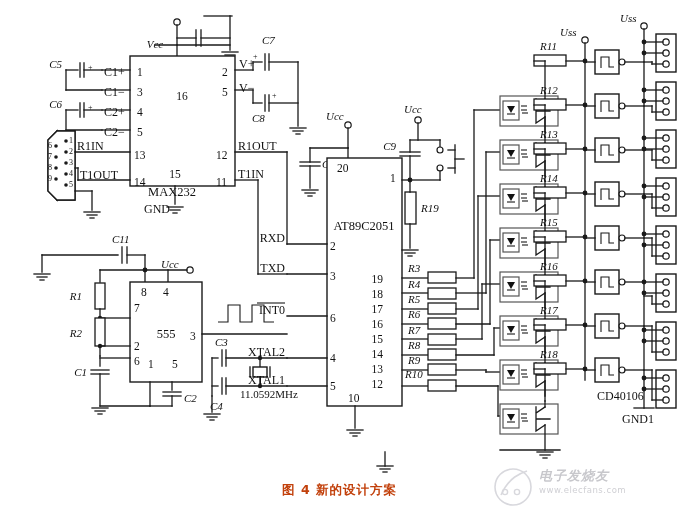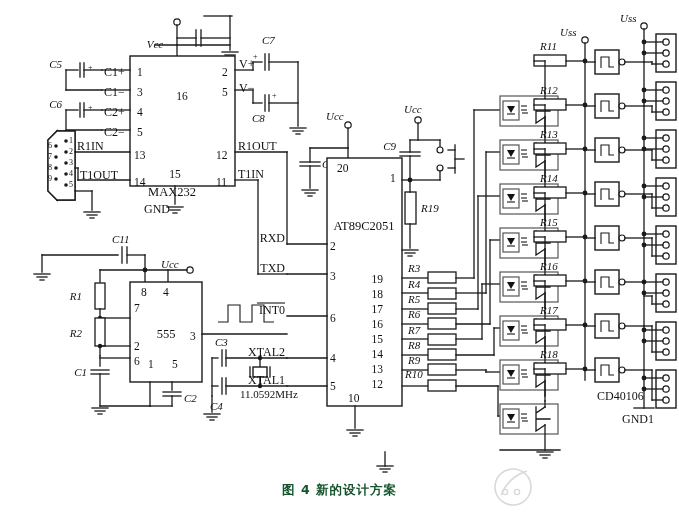--- a/index.html
+++ b/index.html
@@ -18,21 +18,21 @@
   .dot{fill:#1a1a1a;}
   .opencirc{fill:#ffffff;stroke:#1a1a1a;stroke-width:1.2;}
   .txt{font-family:"Liberation Serif", serif;fill:#111;font-size:11px;}
   .txt-ic{font-family:"Liberation Serif", serif;fill:#111;font-size:12.5px;}
   .txt-pin{font-family:"Liberation Serif", serif;fill:#111;font-size:11.5px;}
   .txt-sig{font-family:"Liberation Serif", serif;fill:#111;font-size:12px;}
   .txt-sm{font-family:"Liberation Serif", serif;fill:#111;font-size:8px;}
   .txt-ital{font-family:"Liberation Serif", serif;fill:#111;font-size:11px;font-style:italic;}
   .caption{
     position:absolute;left:0;top:482px;width:679px;text-align:center;
-    font-family:"DejaVu Sans", sans-serif;font-size:12.5px;font-weight:bold;color:#14532d;
+    font-family:"DejaVu Sans", sans-serif;font-size:12.5px;font-weight:bold;color:#c2410c;
     letter-spacing:1px;
   }
   .watermark{
     position:absolute;right:8px;bottom:6px;width:180px;height:46px;opacity:.55;
     pointer-events:none;
   }
   .wm-text{
     font-family:"DejaVu Sans", sans-serif;font-size:13px;color:#9a9aa2;font-style:italic;
     font-weight:bold;letter-spacing:1px;
   }
@@ -843,15 +843,19 @@
   <span>图 4    新的设计方案</span>
 </div>
 
 <div class="watermark">
   <svg width="180" height="46" viewBox="0 0 180 46">
     <circle cx="22" cy="22" r="18" fill="none" stroke="#b9b9c2" stroke-width="1.6"></circle>
     <path d="M 10,30 C 18,12 30,8 36,6" fill="none" stroke="#b9b9c2" stroke-width="1.6"></path>
     <circle cx="14" cy="27" r="2.6" fill="none" stroke="#b9b9c2" stroke-width="1.4"></circle>
     <circle cx="26" cy="27" r="2.6" fill="none" stroke="#b9b9c2" stroke-width="1.4"></circle>
   </svg>
+  <div style="position:absolute;left:48px;top:2px;">
+    <div class="wm-text">电子发烧友</div>
+    <div class="wm-url">www.elecfans.com</div>
+  </div>
 </div>
 
 </div>
 
 </body></html>

